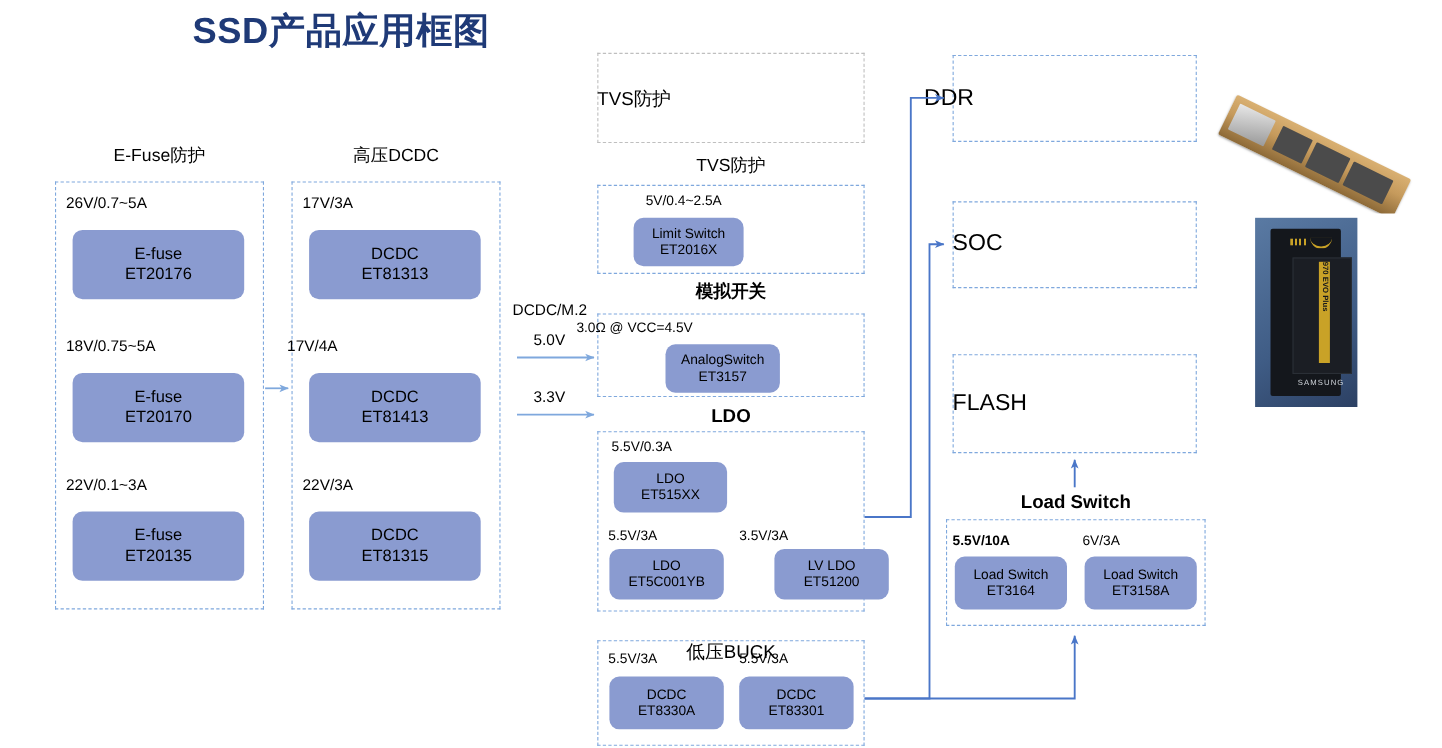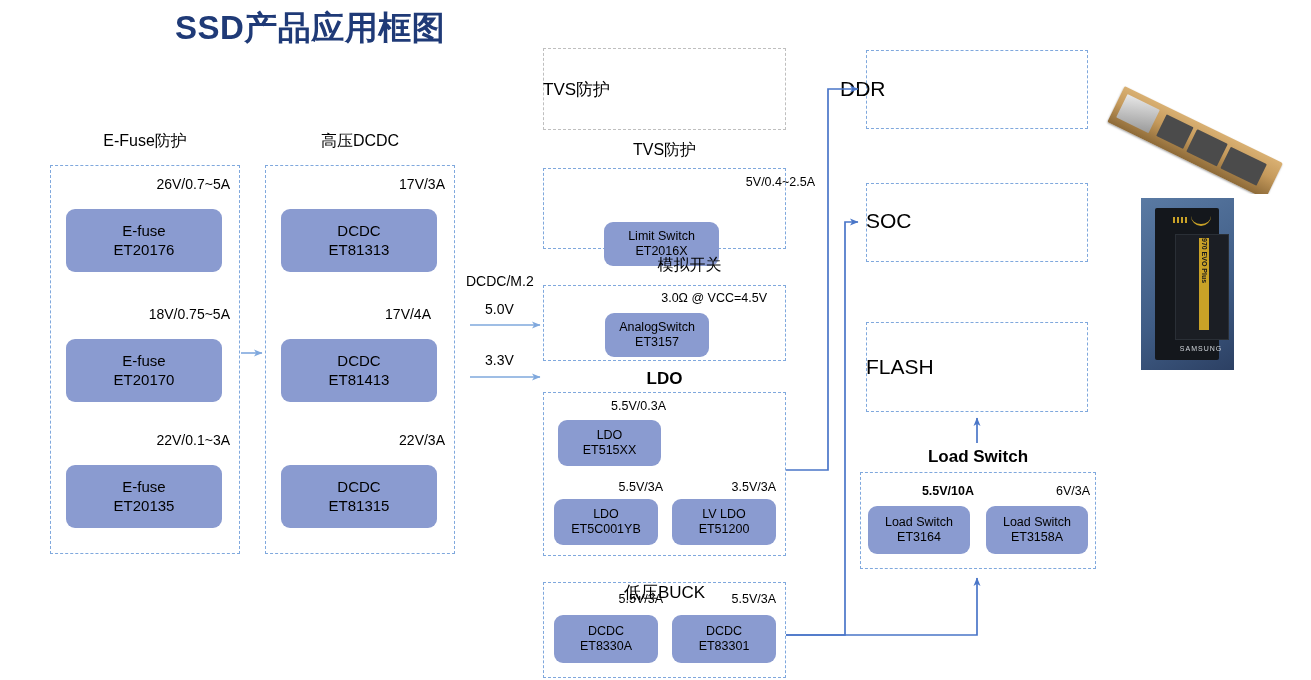--- a/index.html
+++ b/index.html
@@ -37,21 +37,21 @@
     border-radius:9px;
     box-sizing:border-box;
     display:flex;flex-direction:column;
     align-items:center;justify-content:center;
     color:#000;line-height:1.22;text-align:center;
   }
   .chip .l1,.chip .l2{display:block;white-space:nowrap;}
 
   
   .spec{
-    font-size:14px;white-space:nowrap;text-align:right;color:#000;
+    font-size:14px;white-space:nowrap;text-align:left;color:#000;
   }
   .spec.small{font-size:12.5px;}
   .blocklabel{
     font-size:21px;white-space:nowrap;text-align:left;color:#000;
   }
   .netlabel{font-size:14px;white-space:nowrap;color:#000;}
 
   svg.overlay{position:absolute;left:0;top:0;width:1311px;height:680px;
     pointer-events:none;}
 
@@ -151,48 +151,48 @@
 <div class="abs chip" style="left:281px;top:465px;width:156px;height:63px;font-size:15px;">
   <span class="l1">DCDC</span>
   <span class="l2">ET81315</span>
 </div>
 
 <div class="abs dashed-box gray" id="tvs-container" style="left:543px;top:48px;width:243px;height:82px;"></div>
 <div class="abs blocklabel" style="left:543px;top:78px;width:243px;font-size:17px;">TVS防护</div>
 
 <div class="abs group-label" style="left:543px;top:140px;width:243px;">TVS防护</div>
 <div class="abs dashed-box" id="ocp-container" style="left:543px;top:168px;width:243px;height:81px;"></div>
-<div class="abs spec small" style="left:543px;top:175px;width:272px;">5V/0.4~2.5A</div>
-<div class="abs chip" style="left:604px;top:198px;width:115px;height:44px;font-size:12.5px;margin-top:24px;">
+<div class="abs spec small" style="left:543px;top:175px;width:272px;padding-left:44px;">5V/0.4~2.5A</div>
+<div class="abs chip" style="left:576px;top:198px;width:100px;height:44px;font-size:12.5px;">
   <span class="l1">Limit Switch</span>
   <span class="l2">ET2016X</span>
 </div>
 
-<div class="abs group-label" style="left:568px;top:255px;width:243px;">模拟开关</div>
+<div class="abs group-label" style="left:543px;top:255px;width:243px;font-weight:bold;">模拟开关</div>
 <div class="abs dashed-box" id="analog-container" style="left:543px;top:285px;width:243px;height:76px;"></div>
 <div class="abs spec small" style="left:524px;top:291px;width:243px;">3.0Ω @ VCC=4.5V</div>
 <div class="abs chip" style="left:605px;top:313px;width:104px;height:44px;font-size:12.5px;">
   <span class="l1">AnalogSwitch</span>
   <span class="l2">ET3157</span>
 </div>
 
 <div class="abs group-label bold" style="left:543px;top:369px;width:243px;font-size:17px;">LDO</div>
 <div class="abs dashed-box" id="ldo-container" style="left:543px;top:392px;width:243px;height:164px;"></div>
 <div class="abs spec small" style="left:556px;top:399px;width:110px;">5.5V/0.3A</div>
 <div class="abs chip" style="left:558px;top:420px;width:103px;height:46px;font-size:12.5px;">
   <span class="l1">LDO</span>
   <span class="l2">ET515XX</span>
 </div>
 <div class="abs spec small" style="left:553px;top:480px;width:110px;">5.5V/3A</div>
 <div class="abs chip" style="left:554px;top:499px;width:104px;height:46px;font-size:12.5px;">
   <span class="l1">LDO</span>
   <span class="l2">ET5C001YB</span>
 </div>
 <div class="abs spec small" style="left:672px;top:480px;width:104px;">3.5V/3A</div>
-<div class="abs chip" style="left:672px;top:499px;width:104px;height:46px;font-size:12.5px;align-items:center;">
+<div class="abs chip" style="left:704px;top:499px;width:104px;height:46px;font-size:12.5px;align-items:center;">
   <span class="l1">LV LDO</span>
   <span class="l2">ET51200</span>
 </div>
 
 <div class="abs group-label" style="left:543px;top:581px;width:243px;font-size:17px;">低压BUCK</div>
 <div class="abs dashed-box" id="buck-container" style="left:543px;top:582px;width:243px;height:96px;"></div>
 <div class="abs spec small" style="left:553px;top:592px;width:110px;">5.5V/3A</div>
 <div class="abs chip" style="left:554px;top:615px;width:104px;height:48px;font-size:12.5px;">
   <span class="l1">DCDC</span>
   <span class="l2">ET8330A</span>

